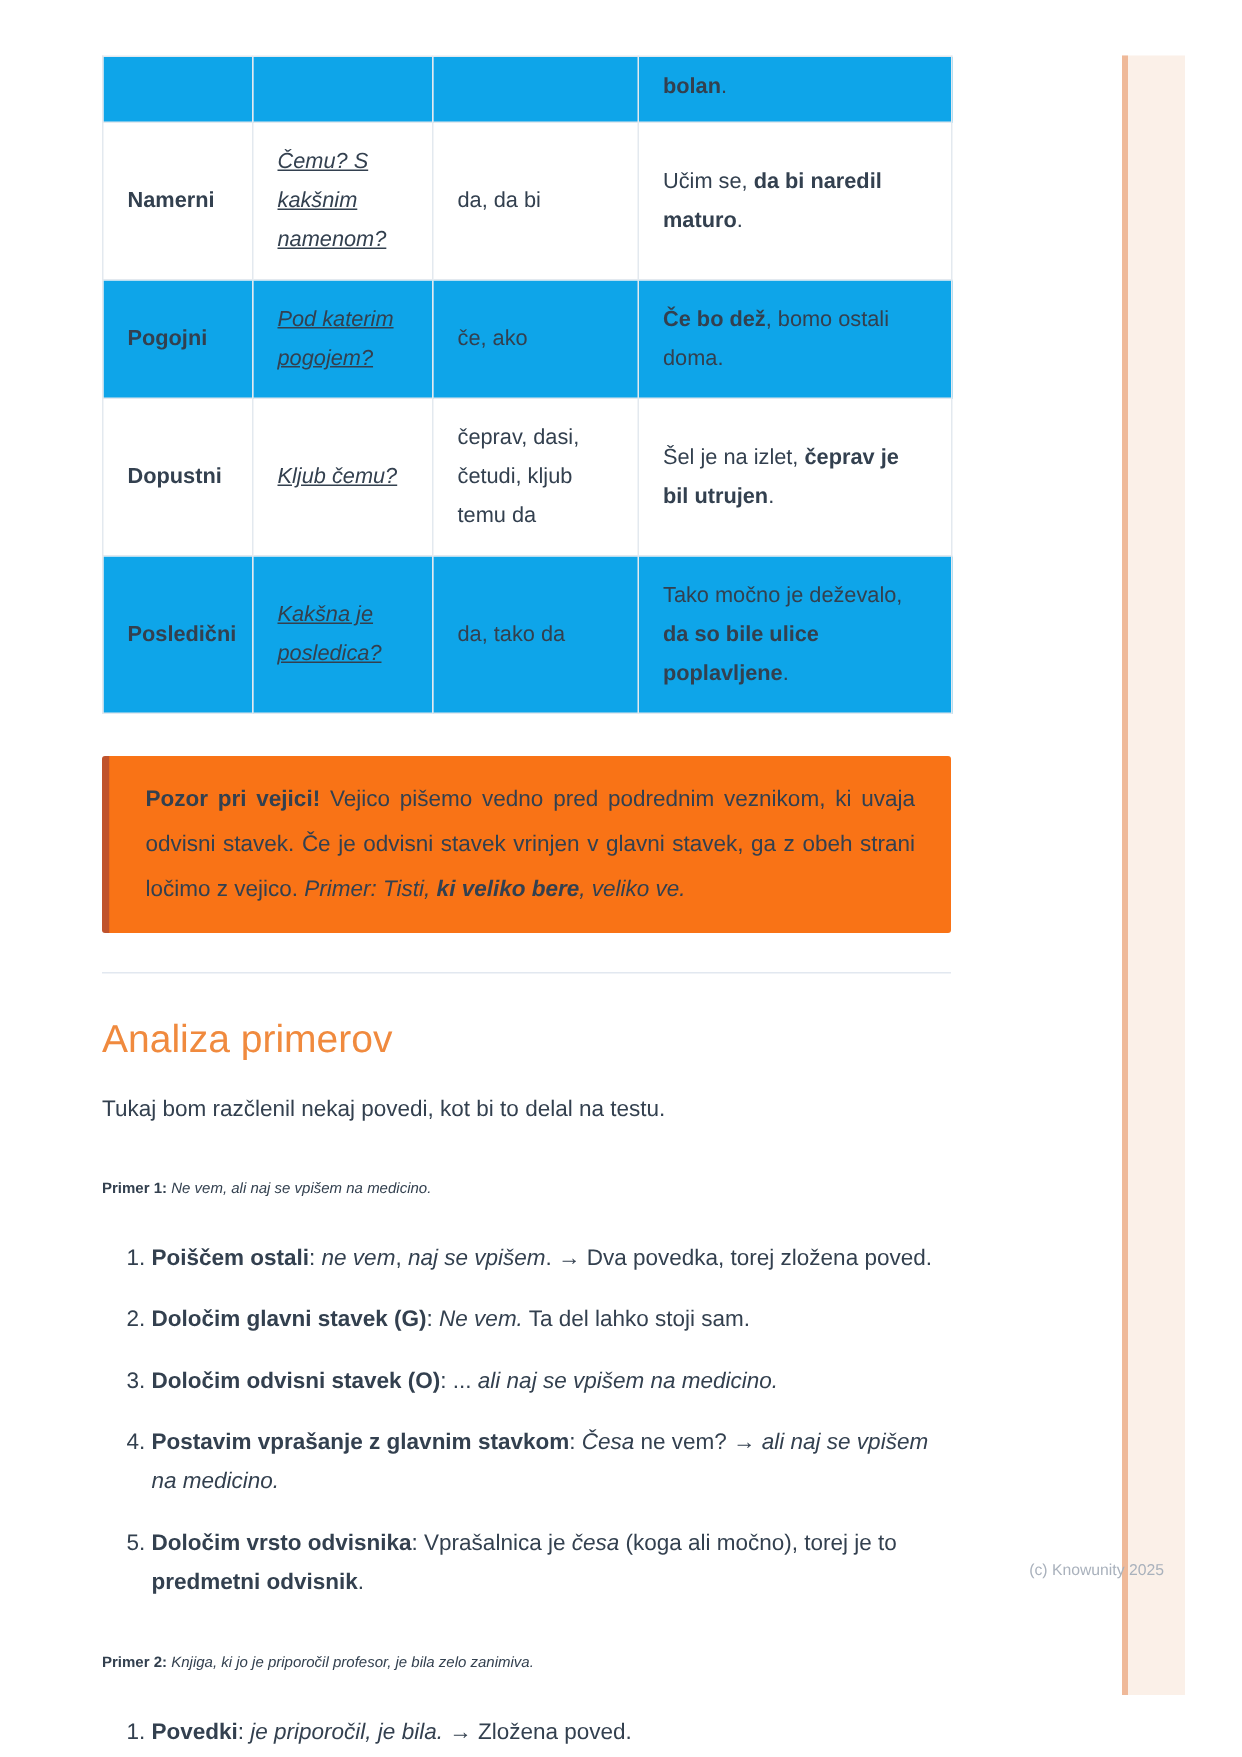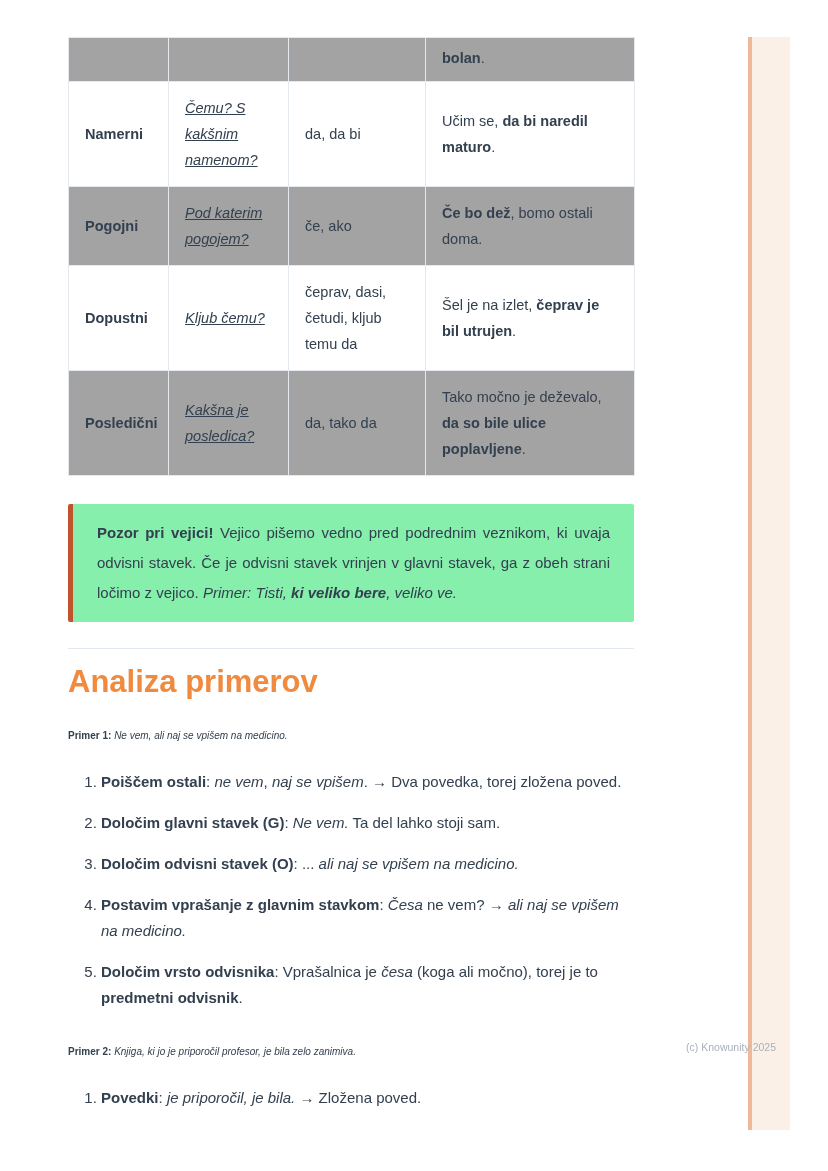--- a/index.html
+++ b/index.html
@@ -14,36 +14,36 @@
 
   
   table.gram{
     border-collapse:collapse;margin-top:37px;width:566px;table-layout:fixed;
     font-size:14.5px;
   }
   table.gram td{
     border:1px solid #e3e9ef;padding:13px 16px;vertical-align:middle;
     line-height:26px;background:#ffffff;
   }
-  table.gram tr.stripe td{background:#a3a3a3;}
+  table.gram tr.stripe td{background:#0ea5e9;}
   table.gram tr.partial td{height:18px;padding:7px 16px 10px;vertical-align:top;}
   td.col-type{font-weight:bold;}
   td.col-question{font-style:italic;text-decoration:underline;}
 
   
   .callout{
     margin-top:28px;box-sizing:border-box;width:566px;
-    background:#86efac;border-left:5px solid #c0532c;border-radius:2px;
+    background:#f97316;border-left:5px solid #c0532c;border-radius:2px;
     padding:14px 24px;font-size:15px;line-height:30px;text-align:justify;
   }
 
   .divider{margin-top:26px;border:none;border-top:1px solid #e2e8f0;width:566px;}
 
   h2.section-title{
-    margin:20px 0 0;font-size:31px;line-height:26px;font-weight:bold;color:#f08a3e;
+    margin:30px 0 0;font-size:26px;line-height:26px;font-weight:normal;color:#f08a3e;
   }
   p.body-line{margin:22px 0 0;font-size:15px;line-height:25px;}
   p.primer{margin:28px 0 0;font-size:10px;line-height:25px;}
 
   ol.steps{margin:21px 0 0;padding-left:33px;font-size:15px;}
   ol.steps li{margin-bottom:15px;line-height:26px;}
 
   
   .side-bar{
     position:absolute;left:748px;top:37px;width:38px;height:1093px;
@@ -99,20 +99,21 @@
       </tr>
     </tbody>
   </table>
 
   <div class="callout"><span class="b">Pozor pri vejici!</span><span> Vejico pišemo vedno pred podrednim veznikom, ki uvaja odvisni stavek. Če je odvisni stavek vrinjen v glavni stavek, ga z obeh strani ločimo z vejico. </span><span class="i">Primer: Tisti, </span><span class="b i">ki veliko bere</span><span class="i">, veliko ve.</span></div>
 
   <hr class="divider">
 
   <h2 class="section-title">Analiza primerov</h2>
 
+  <p class="body-line">Tukaj bom razčlenil nekaj povedi, kot bi to delal na testu.</p>
 
   <p class="primer"><span class="b">Primer 1: </span><span class="i">Ne vem, ali naj se vpišem na medicino.</span></p>
 
   <ol class="steps">
     <li><span class="b">Poiščem ostali</span><span>: </span><span class="i">ne vem</span><span>, </span><span class="i">naj se vpišem</span><span>. → Dva povedka, torej zložena poved.</span></li>
     <li><span class="b">Določim glavni stavek (G)</span><span>: </span><span class="i">Ne vem.</span><span> Ta del lahko stoji sam.</span></li>
     <li><span class="b">Določim odvisni stavek (O)</span><span>: ... </span><span class="i">ali naj se vpišem na medicino.</span></li>
     <li><span class="b">Postavim vprašanje z glavnim stavkom</span><span>: </span><span class="i">Česa</span><span> ne vem? → </span><span class="i">ali naj se vpišem na medicino.</span></li>
     <li><span class="b">Določim vrsto odvisnika</span><span>: Vprašalnica je </span><span class="i">česa</span><span> (koga ali močno), torej je to </span><span class="b">predmetni odvisnik</span><span>.</span></li>
   </ol>

